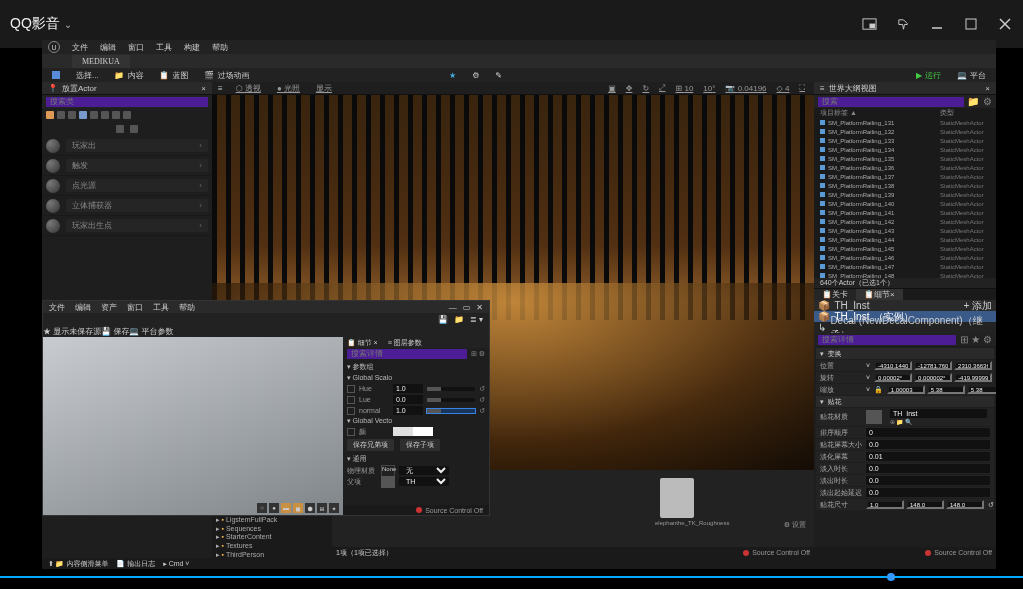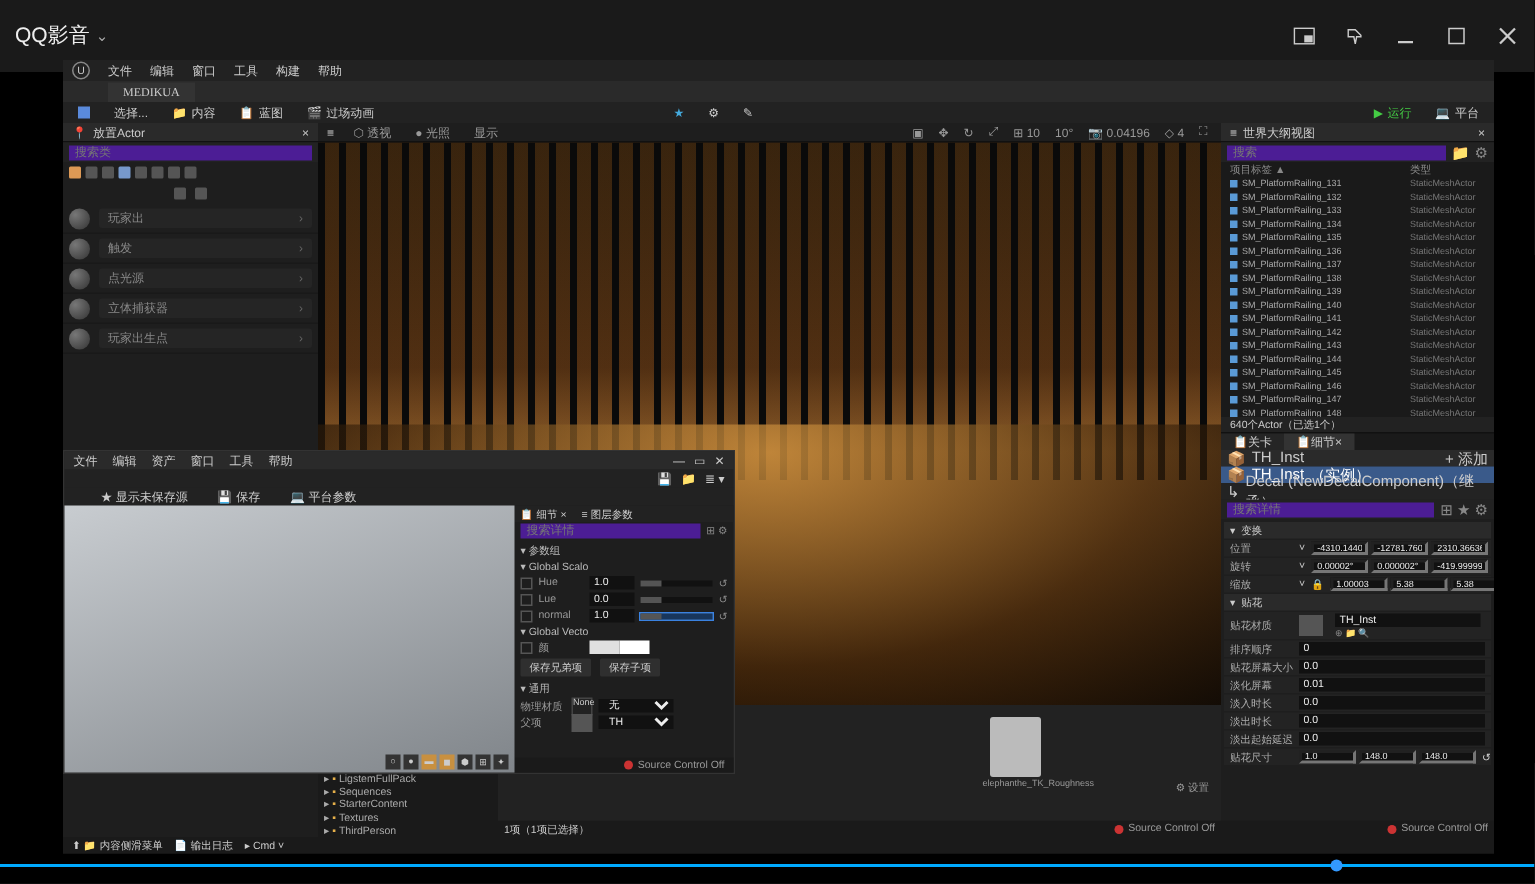--- a/index.html
+++ b/index.html
@@ -26,21 +26,21 @@
 .icon-strip { height: 14px; display: flex; align-items: center; gap: 3px; padding: 0 4px; }
 .mini-icon { width: 8px; height: 8px; background: #555; border-radius: 1px; }
 .actor-list { flex: 1; }
 .actor-item { height: 20px; display: flex; align-items: center; padding: 0 4px; gap: 6px; border-bottom: 1px solid #191919; }
 .actor-thumb { width: 14px; height: 14px; border-radius: 50%; background: radial-gradient(circle at 30% 30%, #777, #333); }
 .actor-box { flex: 1; height: 13px; background: #252525; border-radius: 2px; display: flex; align-items: center; padding: 0 6px; font-size: 8px; color: #888; position: relative; }
 .actor-box::after { content: "›"; position: absolute; right: 6px; color: #666; }
 .center { flex: 1; display: flex; flex-direction: column; position: relative; }
 .viewport-bar { height: 13px; background: #1e1e1e; display: flex; align-items: center; font-size: 8px; padding: 0 6px; gap: 10px; border-bottom: 1px solid #111; }
 .viewport-right { margin-left: auto; display: flex; gap: 4px; align-items: center; }
-.vp-btn { padding: 0 3px; cursor: pointer; color: #999; }
+.vp-btn { padding: 0 3px; cursor: pointer; color: #999; text-decoration: underline; }
 .viewport { flex: 1; background: linear-gradient(180deg, #1a0f05 0%, #4a2a10 40%, #8a5a28 55%, #3a1f08 100%); position: relative; overflow: hidden; }
 .fence { position: absolute; top: 0; left: 0; right: 0; height: 60%; background: repeating-linear-gradient(90deg, #0a0a0a 0 5px, transparent 5px 14px), linear-gradient(180deg, rgba(180,120,50,0.2), transparent); }
 .floor { position: absolute; bottom: 0; left: 0; right: 0; height: 50%; background: radial-gradient(ellipse at 50% 10%, rgba(200,140,60,0.85), rgba(60,35,10,0.6) 60%, rgba(15,10,5,0.9)); }
 .cb-body { height: 88px; background: #1e1e1e; display: flex; }
 .cb-tree { width: 120px; background: #1a1a1a; font-size: 7px; padding: 2px 4px; line-height: 1.25; overflow: hidden; }
 .tree-item { color: #aaa; white-space: nowrap; }
 .folder-ico { color: #e6b04a; margin-right: 2px; }
 .cb-content { flex: 1; display: flex; flex-direction: column; }
 .cb-area { flex: 1; background: #222; padding: 6px; position: relative; }
 .asset-hint { color: #666; font-size: 7px; position: absolute; left: 12px; top: 22px; }
@@ -462,21 +462,21 @@
           <span>―</span>
           <span>▭</span>
           <span>✕</span>
         </div>
       </div>
       <div class="mat-rowtabs" style="justify-content:flex-end;padding-right:6px;gap:6px">
         <span>💾</span>
         <span>📁</span>
         <span>≣ ▾</span>
       </div>
-      <div class="mat-rowtabs" style="padding-left:24px;gap:20px">
+      <div class="mat-rowtabs" style="padding-left:0;gap:0">
         <span>★ <span>显示未保存源</span></span>
         <span>💾 <span>保存</span></span>
         <span>💻 <span>平台参数</span></span>
       </div>
       <div class="mat-body">
         <div class="mat-preview">
           <div class="mat-preview-foot">
             <span class="mat-pv-btn">○</span>
             <span class="mat-pv-btn">●</span>
             <span class="mat-pv-btn on">▬</span>

